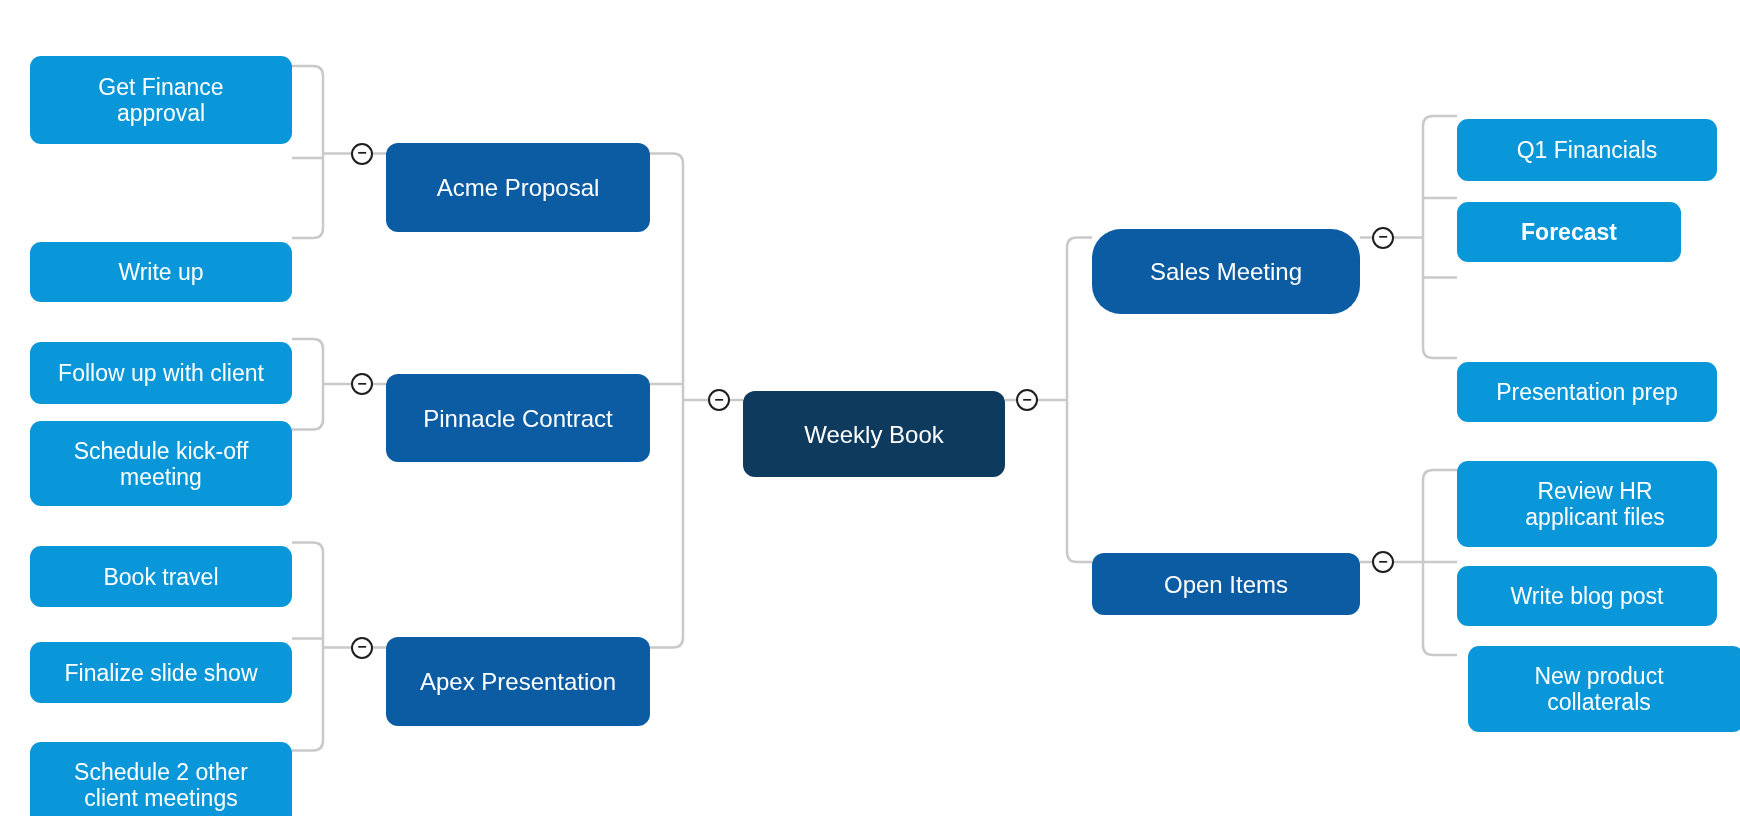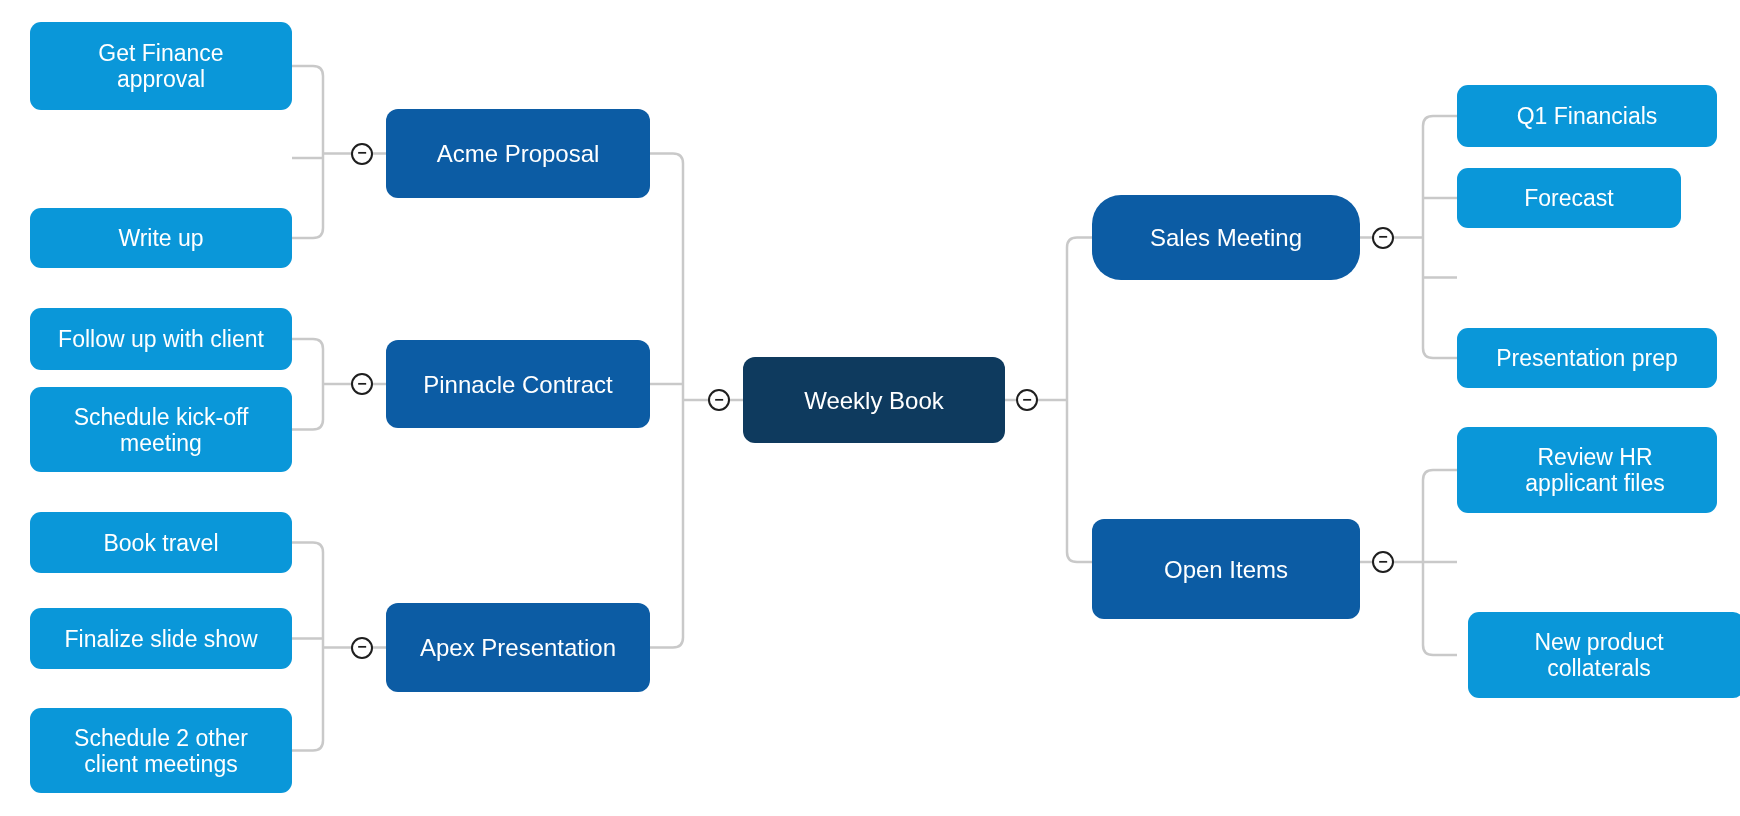--- a/index.html
+++ b/index.html
@@ -25,20 +25,21 @@
     position: absolute;
     box-sizing: border-box;
     display: flex;
     align-items: center;
     justify-content: center;
     text-align: center;
     color: var(--node-text, #ffffff);
     padding: 0 26px;
     z-index: 2;
     cursor: default;
+    margin-top: 34px;
   }
   .sub {
     background: var(--subtopic-bg, #0a97d9);
     border-radius: 11px;
     font-size: 23px;
     line-height: 26px;
   }
   .topic {
     background: var(--topic-bg, #0c5ca4);
     border-radius: 12px;
@@ -114,26 +115,27 @@
 
   <div class="node sub" style="left:30px; top:22px; width:262px; height:88px;">Get Finance approval</div>
   <div class="node sub" style="left:30px; top:208px; width:262px; height:60px;">Write up</div>
   <div class="node sub" style="left:30px; top:308px; width:262px; height:62px;">Follow up with client</div>
   <div class="node sub" style="left:30px; top:387px; width:262px; height:85px;">Schedule kick-off meeting</div>
   <div class="node sub" style="left:30px; top:512px; width:262px; height:61px;">Book travel</div>
   <div class="node sub" style="left:30px; top:608px; width:262px; height:61px;">Finalize slide show</div>
   <div class="node sub" style="left:30px; top:708px; width:262px; height:85px;">Schedule 2 other client meetings</div>
 
   <div class="node topic" style="left:1092px; top:195px; width:268px; height:85px;border-radius:29px;">Sales Meeting</div>
-  <div class="node topic" style="left:1092px; top:519px; width:268px; height:100px;">Open Items</div>
+  <div class="node topic" style="left:1092px; top:519px; width:268px; height:62px;">Open Items</div>
 
   <div class="node sub" style="left:1457px; top:85px; width:260px; height:62px;">Q1 Financials</div>
-  <div class="node sub" style="left:1457px; top:168px; width:224px; height:60px;">Forecast</div>
+  <div class="node sub" style="left:1457px; top:168px; width:224px; height:60px;font-weight:bold;">Forecast</div>
   <div class="node sub" style="left:1457px; top:328px; width:260px; height:60px;">Presentation prep</div>
   <div class="node sub" style="left:1457px; top:427px; width:260px; height:86px;padding-left:42px;">Review HR applicant files</div>
+  <div class="node sub" style="left:1457px; top:532px; width:260px; height:60px;">Write blog post</div>
   <div class="node sub" style="left:1468px; top:612px; width:276px; height:86px;padding-left:12px;">New product collaterals</div>
 
   <div class="toggle" style="left:351px; top:142.5px;">−</div>
   <div class="toggle" style="left:351px; top:373px;">−</div>
   <div class="toggle" style="left:351px; top:636.5px;">−</div>
   <div class="toggle" style="left:708px; top:389px;">−</div>
   <div class="toggle" style="left:1016px; top:389px;">−</div>
   <div class="toggle" style="left:1372px; top:226.5px;">−</div>
   <div class="toggle" style="left:1372px; top:551px;">−</div>
 

